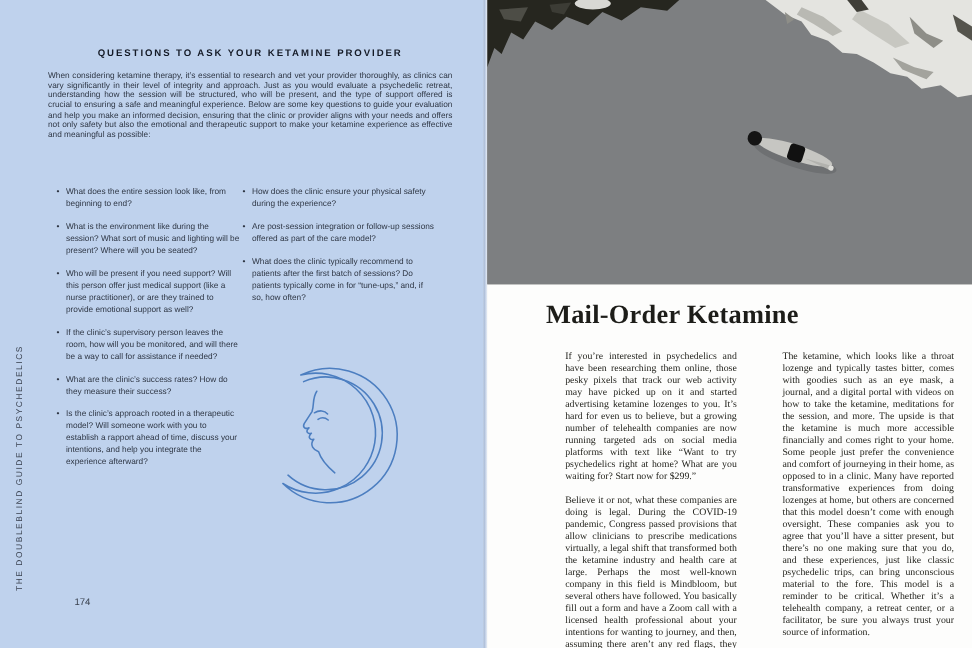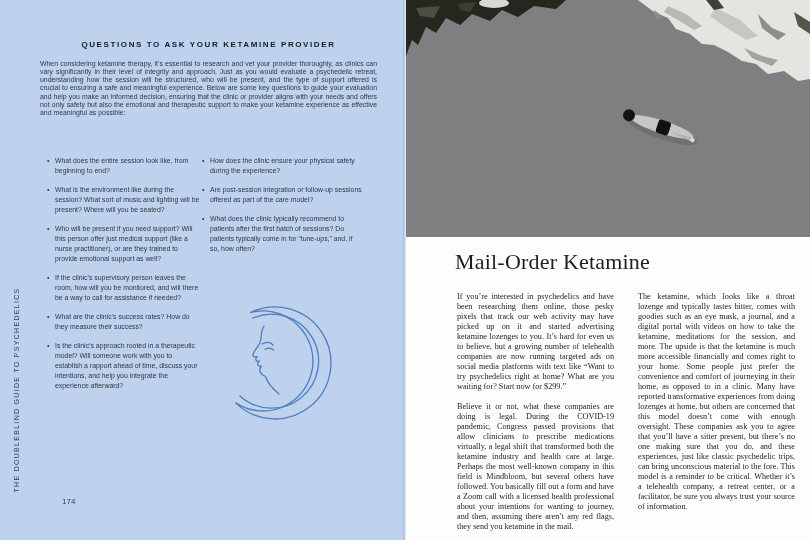--- a/index.html
+++ b/index.html
@@ -25,28 +25,28 @@
                 transform:rotate(-90deg);text-align:center;
                 font-size:7px;letter-spacing:1.3px;color:#39414f;}
   .pagenum{position:absolute;font-size:8px;color:#39414e;}
   .pagenum-left{left:14px;top:497px;margin-left:48px;}
 
   
   .right-page{position:absolute;left:406px;top:0;width:404px;height:540px;background:#fdfdfc;}
   .photo{position:absolute;left:0;top:0;width:404px;height:237px;background:#7d7f81;overflow:hidden;}
   .photo svg{display:block;width:404px;height:237px;}
   .article-title{position:absolute;left:49px;top:249px;width:340px;
-                 font-family:"Liberation Serif",serif;font-weight:normal;
+                 font-family:"Liberation Serif",serif;font-weight:bold;
                  font-size:22px;letter-spacing:.2px;color:#1d1d19;}
   .col{position:absolute;top:292px;width:159px;
        font-family:"Liberation Serif",serif;font-size:8.2px;line-height:10px;
        text-align:justify;color:#23231d;}
   .col-1{left:49px;}
   .col-2{left:230px;}
-  .col p{margin:0 0 10px 2px;}
+  .col p{margin:0 0 10px 16px;}
 </style>
 </head>
 <body>
 
 <div class="spread">
 
   <div class="left-page">
 
     <div class="lp-heading">QUESTIONS TO ASK YOUR KETAMINE PROVIDER</div>
 

